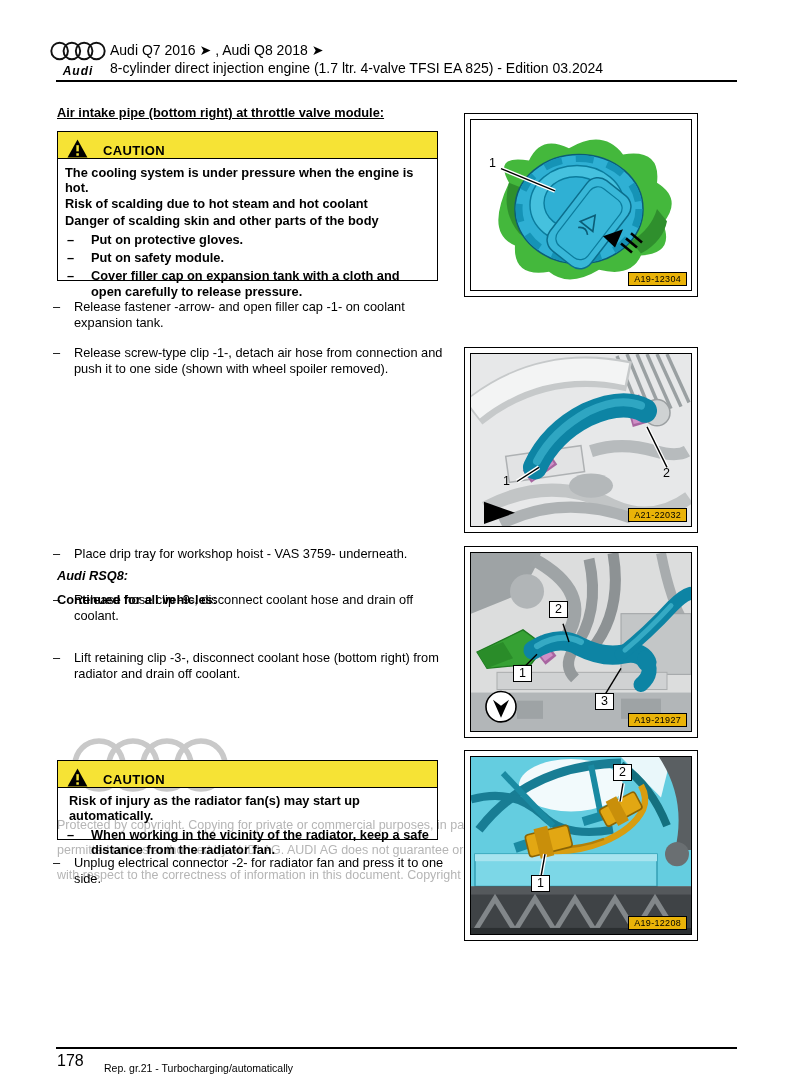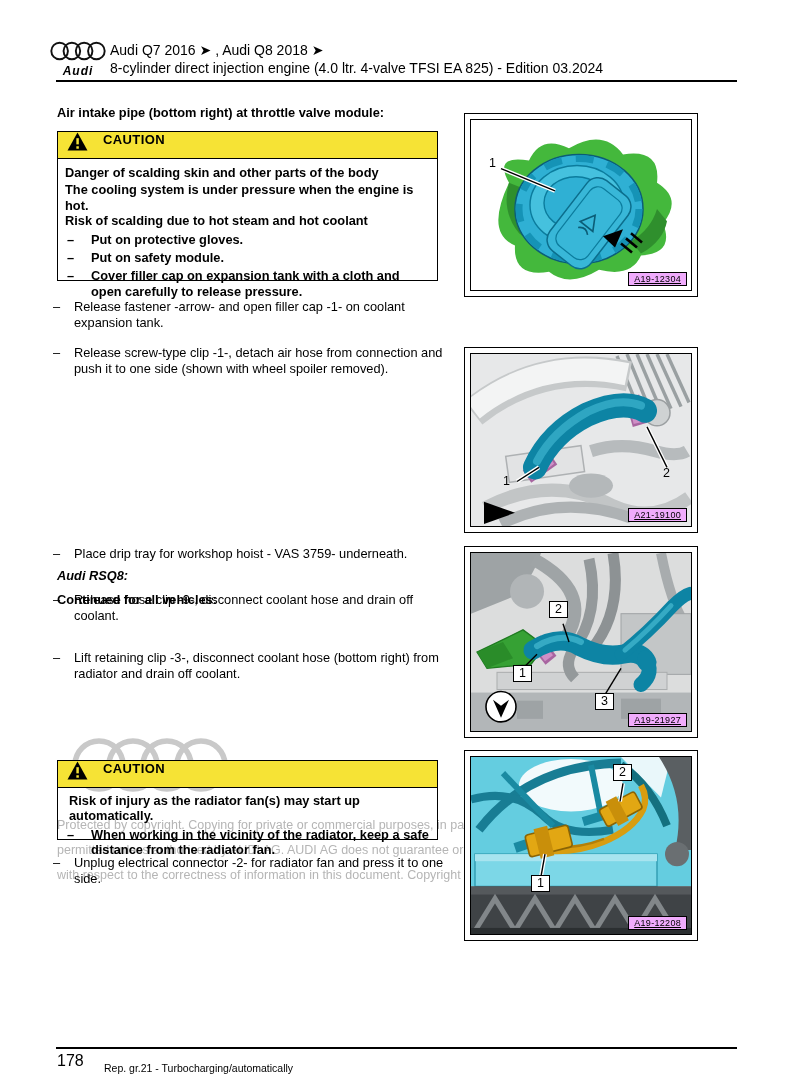--- a/index.html
+++ b/index.html
@@ -16,40 +16,40 @@
   
   .title-bold{font-weight:bold;font-size:12.8px;}
   .bodytxt{font-size:12.8px;line-height:15.6px;}
   .listrow{display:flex;}
   .listrow .dash{width:21px;flex:0 0 21px;}
   .listrow .txt{flex:1;}
 
   
   .caution{border:1.6px solid #000;background:transparent;}
   .caution-head{height:26px;background:#f6e335;border-bottom:1.6px solid #000;
-                display:flex;align-items:flex-start;padding-left:9px;}
+                display:flex;align-items:flex-end;padding-left:9px;}
   .caution-head .cap{font-weight:bold;font-size:13px;letter-spacing:.4px;margin-left:15px;}
   .caution-body{padding:4px 7px 4px 7px;font-weight:bold;font-size:12.8px;line-height:15.4px;}
   .caution-body p{margin:2px 0;}
   .caution-body .listrow{margin:3px 0;}
   .caution-body .listrow .dash{width:26px;flex:0 0 26px;padding-left:2px;box-sizing:border-box;}
 
   
   .wm-line{left:57px;width:646px;font-size:12.5px;color:#b5b5b5;white-space:nowrap;
            overflow:hidden;z-index:1;}
   #wm-rings{left:71px;top:736px;z-index:1;}
   .z2{z-index:2;}
 
   
   .figure{left:464px;width:234px;border:1.6px solid #000;background:#fff;padding:5px;
           box-sizing:border-box;z-index:3;display:flex;}
   .fig-inner{border:1px solid #000;flex:1;position:relative;overflow:hidden;background:#fff;}
   .fig-inner svg{display:block;width:100%;height:100%;}
-  .fig-id{position:absolute;right:4px;bottom:4px;border:1px solid #000;background:#f0abfc;
-          font-size:9px;line-height:12px;padding:0 5px;letter-spacing:.3px;text-decoration:underline;}
+  .fig-id{position:absolute;right:4px;bottom:4px;border:1px solid #000;background:#eab308;
+          font-size:9px;line-height:12px;padding:0 5px;letter-spacing:.3px;}
   .fig-label{position:absolute;font-size:12.5px;line-height:14px;}
   .fig-label.boxed{border:1.3px solid #000;background:#fff;padding:0 5px;line-height:15px;}
 
   
   #ftr-rule{left:56px;top:1047px;width:681px;height:2px;background:#000;}
   #ftr-num{left:57px;top:1052px;font-size:16px;}
   #ftr-txt{left:104px;top:1062px;font-size:10.5px;}
 </style>
 </head>
 <body>
@@ -60,49 +60,49 @@
     <svg width="56" height="22" viewBox="0 0 64 24">
       <circle cx="11" cy="12" r="9.5" fill="none" stroke="#111" stroke-width="2.2"></circle>
       <circle cx="25" cy="12" r="9.5" fill="none" stroke="#111" stroke-width="2.2"></circle>
       <circle cx="39" cy="12" r="9.5" fill="none" stroke="#111" stroke-width="2.2"></circle>
       <circle cx="53" cy="12" r="9.5" fill="none" stroke="#111" stroke-width="2.2"></circle>
     </svg>
     <div class="wordmark">Audi</div>
   </div>
   <div class="abs" id="hdr-text">
     <div>Audi Q7 2016 ➤ , Audi Q8 2018 ➤</div>
-    <div>8-cylinder direct injection engine (4.0 ltr. 4-valve TFSI EA 825) - Edition 03.2024</div>
+    <div>8-cylinder direct injection engine (1.7 ltr. 4-valve TFSI EA 825) - Edition 03.2024</div>
   </div>
   <div class="abs" id="hdr-rule"></div>
 
   <svg class="abs" id="wm-rings" width="158" height="58" viewBox="0 0 158 58">
     <circle cx="28" cy="29" r="24" fill="none" stroke="#c9c9c9" stroke-width="5.5"></circle>
     <circle cx="62" cy="29" r="24" fill="none" stroke="#c9c9c9" stroke-width="5.5"></circle>
     <circle cx="96" cy="29" r="24" fill="none" stroke="#c9c9c9" stroke-width="5.5"></circle>
     <circle cx="130" cy="29" r="24" fill="none" stroke="#c9c9c9" stroke-width="5.5"></circle>
   </svg>
   <div class="abs wm-line" style="top:818px;">Protected by copyright. Copying for private or commercial purposes, in part or in whole, is not</div>
   <div class="abs wm-line" style="top:843px;">permitted unless authorised by AUDI AG. AUDI AG does not guarantee or accept any liability</div>
   <div class="abs wm-line" style="top:868px;">with respect to the correctness of information in this document. Copyright by AUDI AG.</div>
 
-  <div class="abs title-bold z2" style="left:57px;top:105px;width:390px;">Air intake pipe (bottom right) at throttle valve module:</div>
+  <div class="abs title-bold z2" style="left:57px;top:105px;width:390px;text-decoration:underline;">Air intake pipe (bottom right) at throttle valve module:</div>
 
   <div class="abs caution z2" style="left:57px;top:131px;width:381px;height:150px;box-sizing:border-box;">
     <div class="caution-head">
       <svg width="21" height="19" viewBox="0 0 22 20">
         <path d="M11 0.5 L21.5 19.5 L0.5 19.5 Z" fill="#000"></path>
         <rect x="9.8" y="6.5" width="2.6" height="6.5" fill="#f6e335"></rect>
         <rect x="9.8" y="15" width="2.6" height="2.6" fill="#f6e335"></rect>
       </svg>
       <span class="cap">CAUTION</span>
     </div>
     <div class="caution-body">
-      <p>Danger of scalding skin and other parts of the body</p>
       <p style="margin:2px 0 0 0;"><span>The cooling system is under pressure when the engine is hot.</span><br>
          <span>Risk of scalding due to hot steam and hot coolant</span></p>
+      <p>Danger of scalding skin and other parts of the body</p>
       <div class="listrow">
         <span class="dash">–</span>
         <span class="txt">Put on protective gloves.</span>
       </div>
       <div class="listrow">
         <span class="dash">–</span>
         <span class="txt">Put on safety module.</span>
       </div>
       <div class="listrow">
         <span class="dash">–</span>
@@ -216,21 +216,21 @@
         <path d="M64,112 Q80,78 116,60 Q152,44 174,56" fill="none" stroke="#0d84a4" stroke-width="24" stroke-linecap="round"></path>
         <path d="M66,106 Q82,76 117,57 Q148,42 170,51" fill="none" stroke="#2fa6c2" stroke-width="8" stroke-linecap="round"></path>
         <line x1="46" y1="126" x2="68" y2="112" stroke="#fff" stroke-width="4"></line>
         <line x1="46" y1="126" x2="68" y2="112" stroke="#000" stroke-width="1.4"></line>
         <line x1="196" y1="112" x2="176" y2="72" stroke="#fff" stroke-width="4"></line>
         <line x1="196" y1="112" x2="176" y2="72" stroke="#000" stroke-width="1.4"></line>
         <polygon points="13,146 44,157 13,168" fill="#000"></polygon>
       </svg>
       <div class="fig-label" style="left:32px;top:120px;">1</div>
       <div class="fig-label" style="left:192px;top:112px;">2</div>
-      <div class="fig-id">A21-19100</div>
+      <div class="fig-id">A21-22032</div>
     </div>
   </div>
 
   <div class="abs figure" style="top:546px;height:192px;">
     <div class="fig-inner">
       <svg viewBox="0 0 220 176" preserveAspectRatio="none">
         <rect width="220" height="176" fill="#dcdddd"></rect>
         <path d="M0,0 L70,0 Q60,30 40,44 L0,60 Z" fill="#9ea3a5"></path>
         <circle cx="56" cy="38" r="17" fill="#b1b5b7"></circle>
         <path d="M62,6 Q122,38 96,82" fill="none" stroke="#9fa4a6" stroke-width="13"></path>

